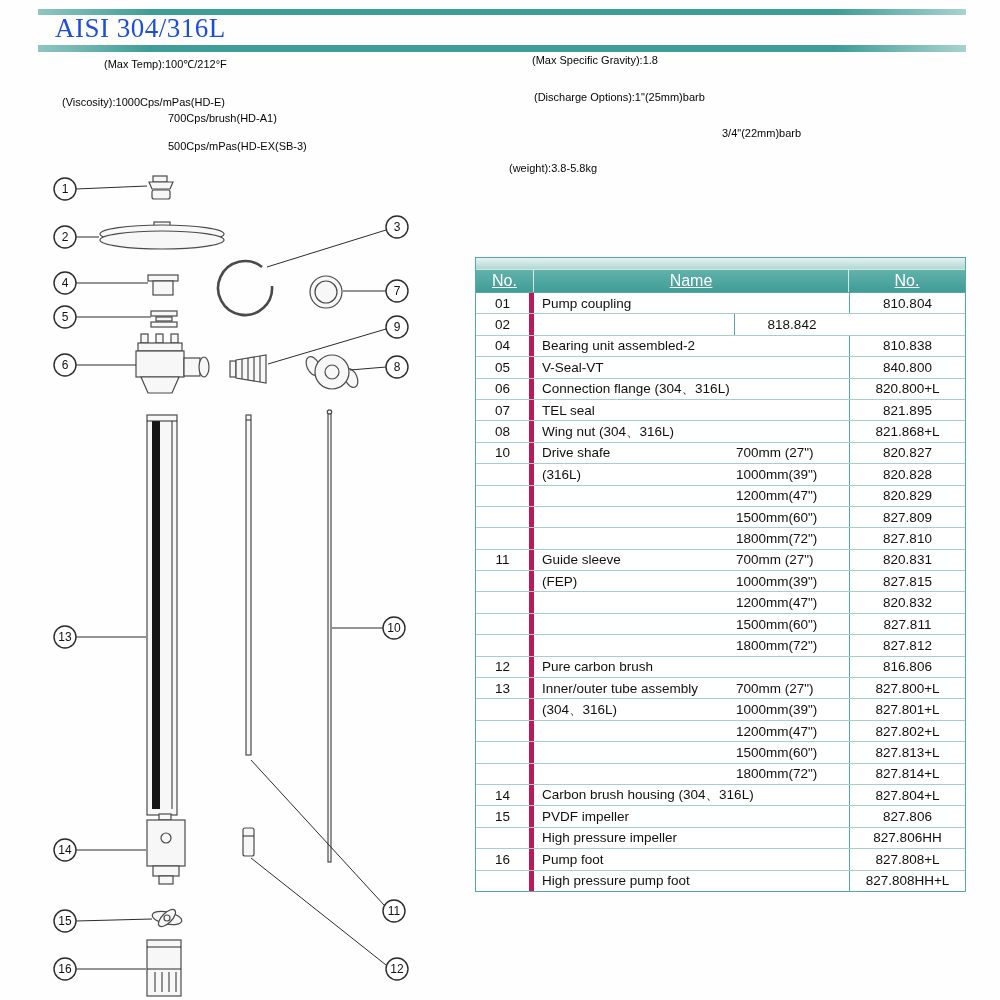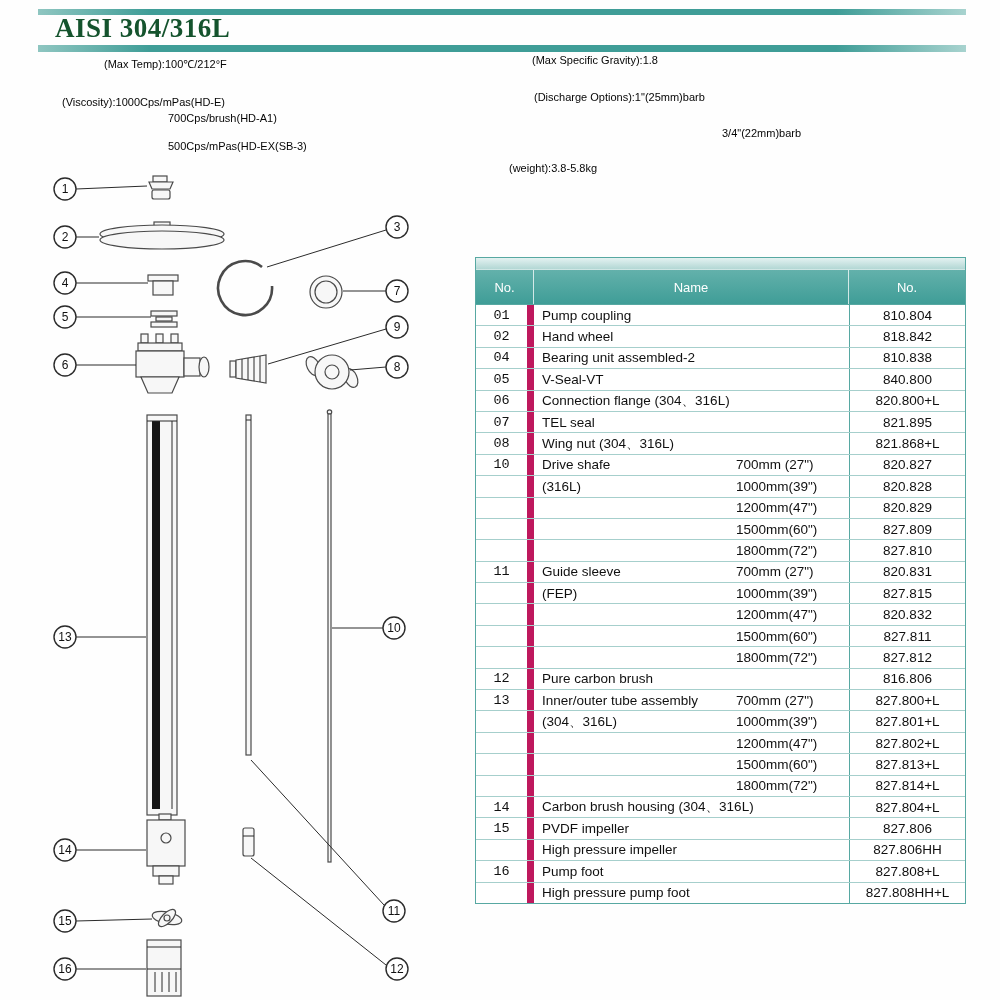--- a/index.html
+++ b/index.html
@@ -6,21 +6,21 @@
   html,body { width:1000px; height:1000px; background:#ffffff; }
   body { font-family:"Liberation Sans", sans-serif; color:#101010; }
   .page { position:relative; width:1000px; height:1000px; background:#fefefe; overflow:hidden; }
 
   
   .bar { position:absolute; left:38px; width:928px; height:6px;
          background:linear-gradient(90deg,#8fc6c1,#3f9d97 12%,#3f9d97 86%,#a8d3cf); }
   .bar1 { top:9px; }
   .bar2 { top:45px; height:7px; }
   .title { position:absolute; left:55px; top:13px; font-family:"Liberation Serif", serif;
-           font-weight:bold; font-size:27px; letter-spacing:.5px; color:#14532d; }
+           font-weight:normal; font-size:27px; letter-spacing:.5px; color:#1d4ed8; }
 
   
   .spec { position:absolute; font-size:11px; white-space:pre; color:#050505; }
   .sp-max-temp   { left:104px; top:56px; }
   .sp-visc1      { left:62px;  top:84px;margin-top:12px; }
   .sp-visc2      { left:168px; top:112px; }
   .sp-visc3      { left:168px; top:140px; }
   .sp-gravity    { left:532px; top:54px; }
   .sp-discharge1 { left:534px; top:91px; }
   .sp-discharge2 { left:722px; top:127px; }
@@ -30,29 +30,29 @@
   .diagram { position:absolute; left:35px; top:170px; width:440px; height:830px; }
   .part { fill:#f7f7f7; stroke:#4a4a4a; stroke-width:1.2; }
   .part-dark { fill:#161616; stroke:none; }
   .lead { stroke:#2b2b2b; stroke-width:1; fill:none; }
   .co-circle { fill:#ffffff; stroke:#2b2b2b; stroke-width:1.4; }
   .co-num { font-family:"Liberation Sans",sans-serif; font-size:12px; fill:#111; text-anchor:middle; }
 
   
   .ptable { position:absolute; left:475px; top:257px; width:491px; border:1px solid #57a8a2; background:#fff; }
   .tstrip { height:12px; background:linear-gradient(#e4f2f1,#b2d7d4); border-bottom:1px solid #cfe6e4; }
-  .thead { display:grid; grid-template-columns:58px 315px 1fr; height:34px;
-           background:linear-gradient(#63b1ab,#3f9d97); color:#fff; font-size:13px; }
+  .thead { display:grid; grid-template-columns:58px 315px 1fr; height:22px;
+           background:linear-gradient(#63b1ab,#3f9d97); color:#fff; font-size:16px;text-decoration:underline; }
   .thead > div { display:flex; align-items:center; justify-content:center; }
   .th-no1, .th-name { border-right:1px solid rgba(255,255,255,.75); }
   .tbody .trow { display:grid; grid-template-columns:58px 200px 115px 1fr; height:21.4px;
                  border-top:1px solid #a6cfcc; font-size:13.5px; }
   .tbody .trow:first-child { border-top:1px solid #57a8a2; }
   .tcell { display:flex; align-items:center; white-space:nowrap; }
-  .c-no   { justify-content:center; border-right:7px solid #be185d;font-family:Liberation Mono, monospace; }
+  .c-no   { justify-content:center; border-right:5px solid #be185d; }
   .c-name { padding-left:8px; }
   .c-size { padding-left:2px; }
   .c-part { justify-content:center; border-left:1px solid #57a8a2; }
 </style>
 </head>
 <body>
 
 <div class="page">
 
   <div class="bar bar1"></div>
@@ -264,21 +264,20 @@
     </div>
     <div class="tbody">
         <div class="trow">
           <div class="tcell c-no">01</div>
           <div class="tcell c-name">Pump coupling</div>
           <div class="tcell c-size"></div>
           <div class="tcell c-part">810.804</div>
         </div>
         <div class="trow">
           <div class="tcell c-no">02</div>
-          <div class="tcell c-name">Hand wheel</div>
           <div class="tcell c-size"></div>
           <div class="tcell c-part">818.842</div>
         </div>
         <div class="trow">
           <div class="tcell c-no">04</div>
           <div class="tcell c-name">Bearing unit assembled-2</div>
           <div class="tcell c-size"></div>
           <div class="tcell c-part">810.838</div>
         </div>
         <div class="trow">

